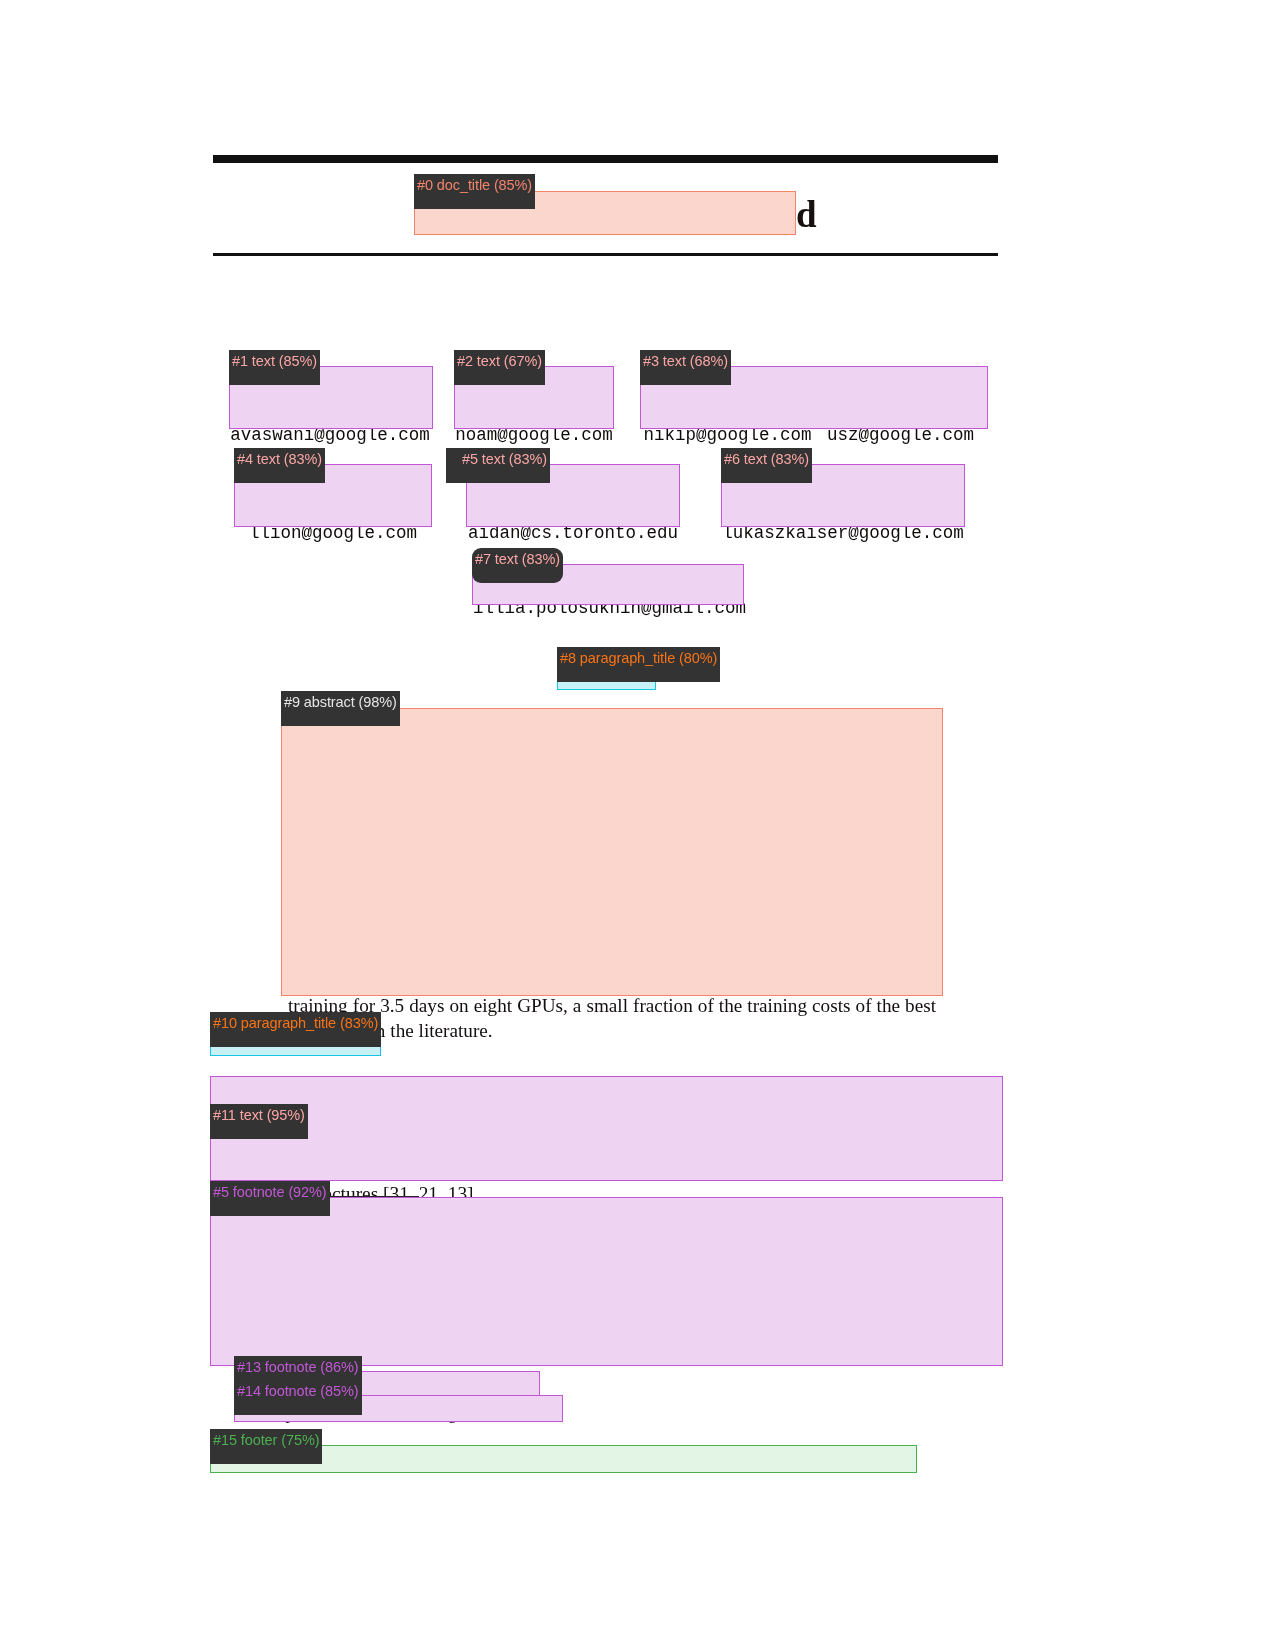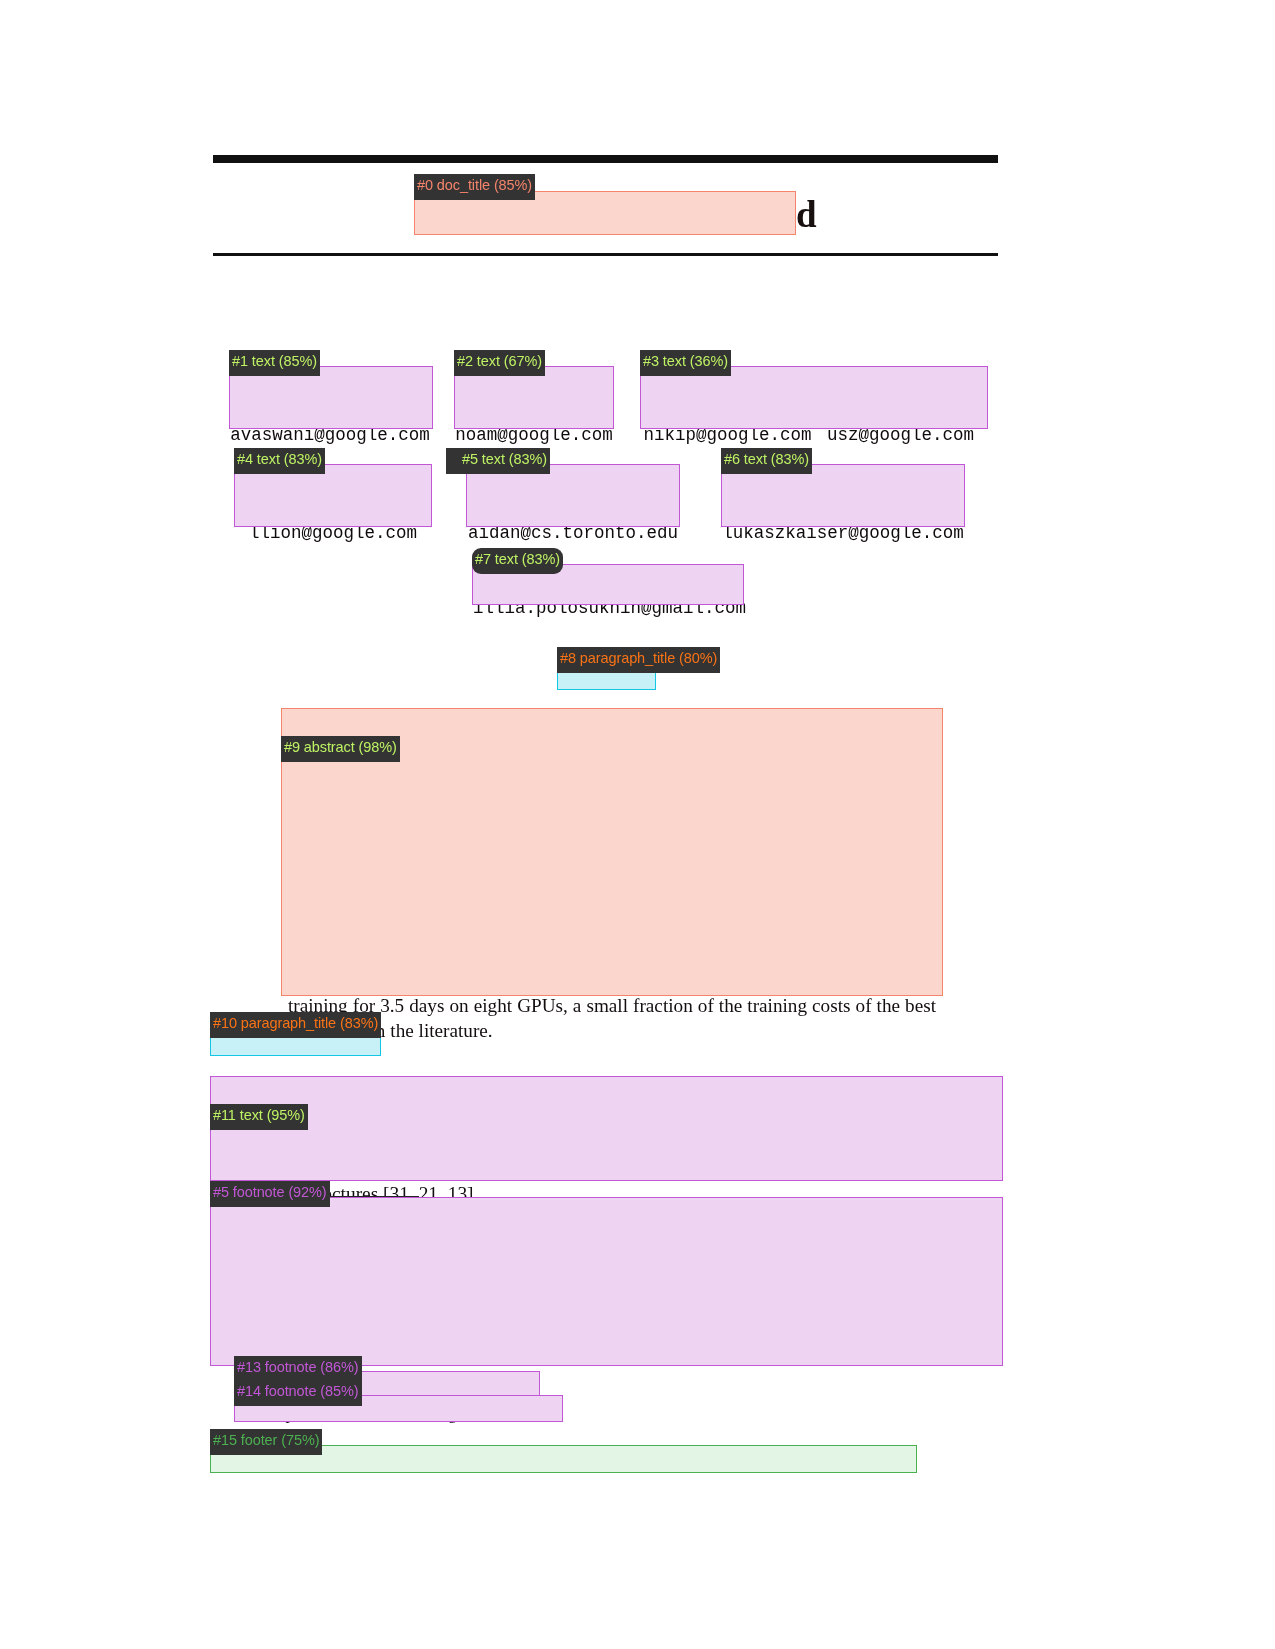--- a/index.html
+++ b/index.html
@@ -37,29 +37,29 @@
   .box-footer  { border-color: #4caf50; background: #e3f5e4; }
 
   
   .lbl {
     position: absolute;
     box-sizing: border-box;
     background: #333333;
     font-family: "Liberation Sans", sans-serif;
     font-size: 14.5px;
     line-height: 22px;
-    height: 26px;
+    height: 35px;
     padding: 0 3px 0 3px;
     white-space: nowrap;
     letter-spacing: -0.1px;
     z-index: 40;
   }
   .lbl-title   { color: #f4846b; }
-  .lbl-text    { color: #bef264; }
-  .lbl-abstract{ color: #bef264; margin-top: 45px; }
+  .lbl-text    { color: #fca5a5; }
+  .lbl-abstract{ color: #e5e5e5; }
   .lbl-ptitle  { color: #f97316; text-align: right; }
   .lbl-footnote{ color: #c257d6; }
   .lbl-footer  { color: #4caf50; }
 
   
   .rule {
     position: absolute;
     background: #111;
   }
 
@@ -186,21 +186,21 @@
     <div class="author-name"><span>Niki Parmar</span><span class="sup">*</span></div>
     <div class="author-aff">Google Research</div>
     <div class="author-mail">nikip@google.com</div>
   </div>
   <div class="author-blk" style="left:818px; top:367px; width:165px;">
     <div class="author-name"><span>Jakob Uszkoreit</span><span class="sup">*</span></div>
     <div class="author-aff">Google Research</div>
     <div class="author-mail">usz@google.com</div>
   </div>
   <div class="box box-text" style="left:640px; top:366px; width:348px; height:63px;"></div>
-  <div class="lbl lbl-text" style="left:640px; top:350px;">#3 text (36%)</div>
+  <div class="lbl lbl-text" style="left:640px; top:350px;">#3 text (68%)</div>
 
   <div class="author-blk" style="left:235px; top:465px; width:196px;">
     <div class="author-name"><span>Llion Jones</span><span class="sup">*</span></div>
     <div class="author-aff">Google Research</div>
     <div class="author-mail">llion@google.com</div>
   </div>
   <div class="box box-text" style="left:234px; top:464px; width:198px; height:63px;"></div>
   <div class="lbl lbl-text" style="left:234px; top:448px;">#4 text (83%)</div>
 
   <div class="author-blk" style="left:467px; top:465px; width:212px;">

